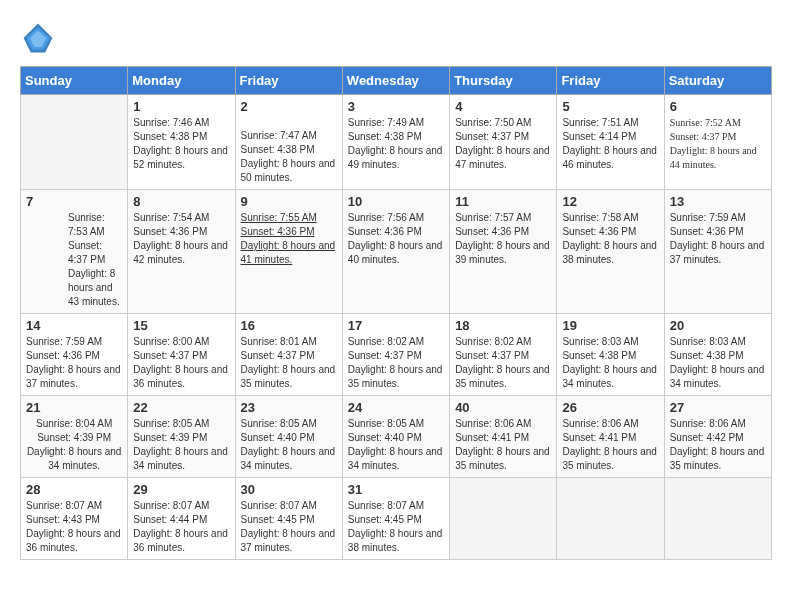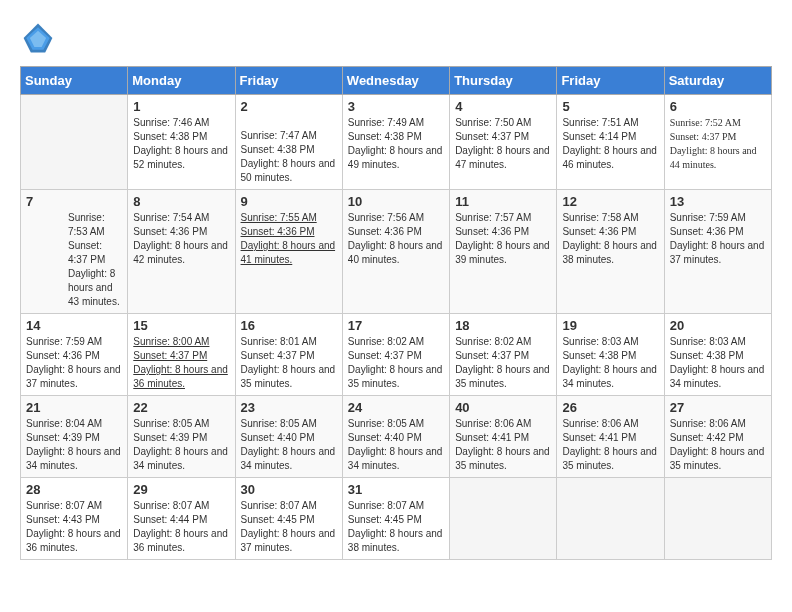--- a/index.html
+++ b/index.html
@@ -213,21 +213,21 @@
       </tr>
       <tr>
         <td>
           <span class="day-num">14</span>
           <div class="cell-text" style="white-space: pre-line;">Sunrise: 7:59 AM
 Sunset: 4:36 PM
 Daylight: 8 hours and 37 minutes.</div>
         </td>
         <td>
           <span class="day-num">15</span>
-          <div class="cell-text" style="white-space: pre-line; text-decoration: underline;">Sunrise: 8:00 AM
+          <div class="cell-text" style="white-space: pre-line;">Sunrise: 8:00 AM
 Sunset: 4:37 PM
 Daylight: 8 hours and 36 minutes.</div>
         </td>
         <td>
           <span class="day-num">16</span>
           <div class="cell-text" style="white-space: pre-line;">Sunrise: 8:01 AM
 Sunset: 4:37 PM
 Daylight: 8 hours and 35 minutes.</div>
         </td>
         <td>
@@ -251,21 +251,21 @@
         <td>
           <span class="day-num">20</span>
           <div class="cell-text" style="white-space: pre-line;">Sunrise: 8:03 AM
 Sunset: 4:38 PM
 Daylight: 8 hours and 34 minutes.</div>
         </td>
       </tr>
       <tr>
         <td>
           <span class="day-num">21</span>
-          <div class="cell-text" style="white-space: pre-line;">Sunrise: 8:04 AM
+          <div class="cell-text" style="white-space: pre-line; text-align: center;">Sunrise: 8:04 AM
 Sunset: 4:39 PM
 Daylight: 8 hours and 34 minutes.</div>
         </td>
         <td>
           <span class="day-num">22</span>
           <div class="cell-text" style="white-space: pre-line;">Sunrise: 8:05 AM
 Sunset: 4:39 PM
 Daylight: 8 hours and 34 minutes.</div>
         </td>
         <td>

